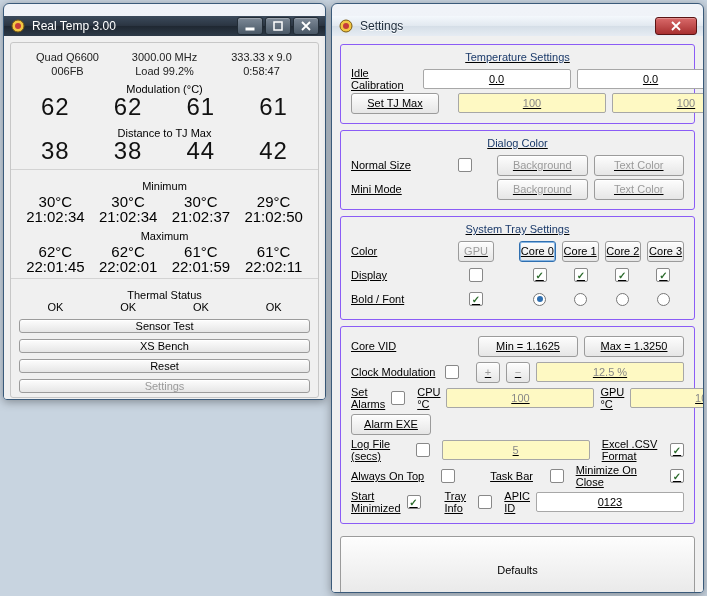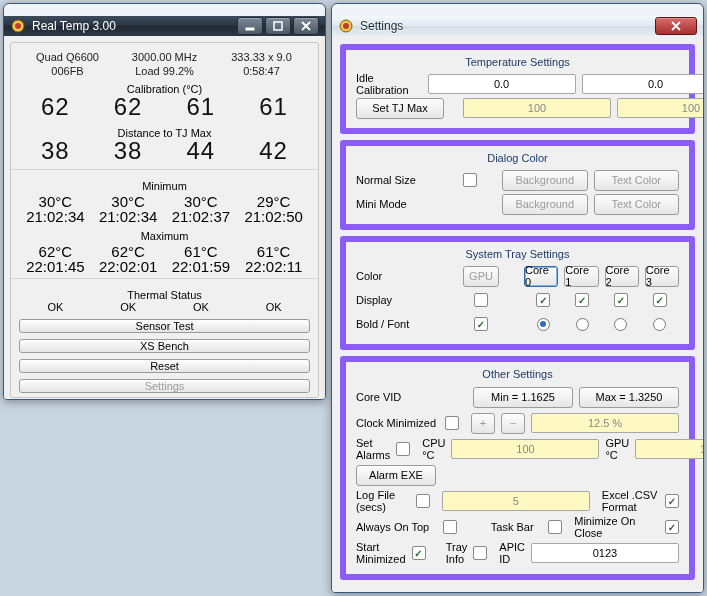--- a/index.html
+++ b/index.html
@@ -86,24 +86,25 @@
     border-radius:3px;
     font-size:11px;
     display:flex;align-items:center;justify-content:center;
     box-shadow: inset 0 1px 0 #fff;
   }
   .btn.disabled { color:#9b9b9b; }
   
   #win-set { left:331px; top:3px; width:373px; height:590px; }
   #win-set .client { padding:8px; height: calc(100% - 27px); display:flex;flex-direction:column; gap:6px;}
   .group {
-    border:6px solid #8b5cf6;
+    border:1px solid #8b5cf6;
     border-radius:3px;
     padding:6px 10px 8px 10px;
     background:#f0f0f0;
+    text-decoration:underline;
   }
   .group-title { text-align:center; font-size:11px; color:#1b3a6a; margin-bottom:4px;}
   .srow { display:flex; align-items:center; min-height:24px; gap:19px;}
   .srow .lab { width:88px; font-size:11px; }
   .cell4 { flex:1; display:flex; gap:6px;}
   .cell4 > * { flex:1; }
   .txt {
     height:20px; text-align:center;
     border:1px solid #a7a7a7; background:#fff;
     border-radius:2px; font-size:11px;
@@ -172,21 +173,21 @@
         <div>Quad Q6600</div>
         <div>3000.00 MHz</div>
         <div>333.33 x 9.0</div>
       </div>
       <div class="rt-row info-top2">
         <div>006FB</div>
         <div>Load  99.2%</div>
         <div>0:58:47</div>
       </div>
 
-      <div class="sect-label">Calibration (°C)</div>
+      <div class="sect-label">Modulation (°C)</div>
       <div class="rt-row bigtemp">
         <div>62</div>
         <div>62</div>
         <div>61</div>
         <div>61</div>
       </div>
 
       <div class="sect-label">Distance to TJ Max</div>
       <div class="rt-row bigtemp">
         <div>38</div>
@@ -338,31 +339,30 @@
               <span class="radio"></span>
             </div>
           <div>
               <span class="radio"></span>
             </div>
         </div>
       </div>
     </div>
 
     <div class="group" style="flex:1">
-      <div class="group-title">Other Settings</div>
 
       <div class="otherrow">
         <div class="lab">Core VID</div>
         <div class="spacer-flex"></div>
         <div class="sbtn" style="flex:0 0 100px">Min = 1.1625</div>
         <div class="sbtn" style="flex:0 0 100px">Max = 1.3250</div>
       </div>
 
       <div class="otherrow">
-        <div class="lab">Clock Minimized</div>
+        <div class="lab">Clock Modulation</div>
         <span class="check"></span>
         <div class="spacer-flex"></div>
         <div class="sbtn sml disabled">+</div>
         <div class="sbtn sml disabled">−</div>
         <input class="txt ro" style="flex: 0 0 80px;" readonly="" value="12.5 %">
       </div>
 
       <div class="otherrow">
         <div class="lab">Set Alarms</div>
         <span class="check"></span>

